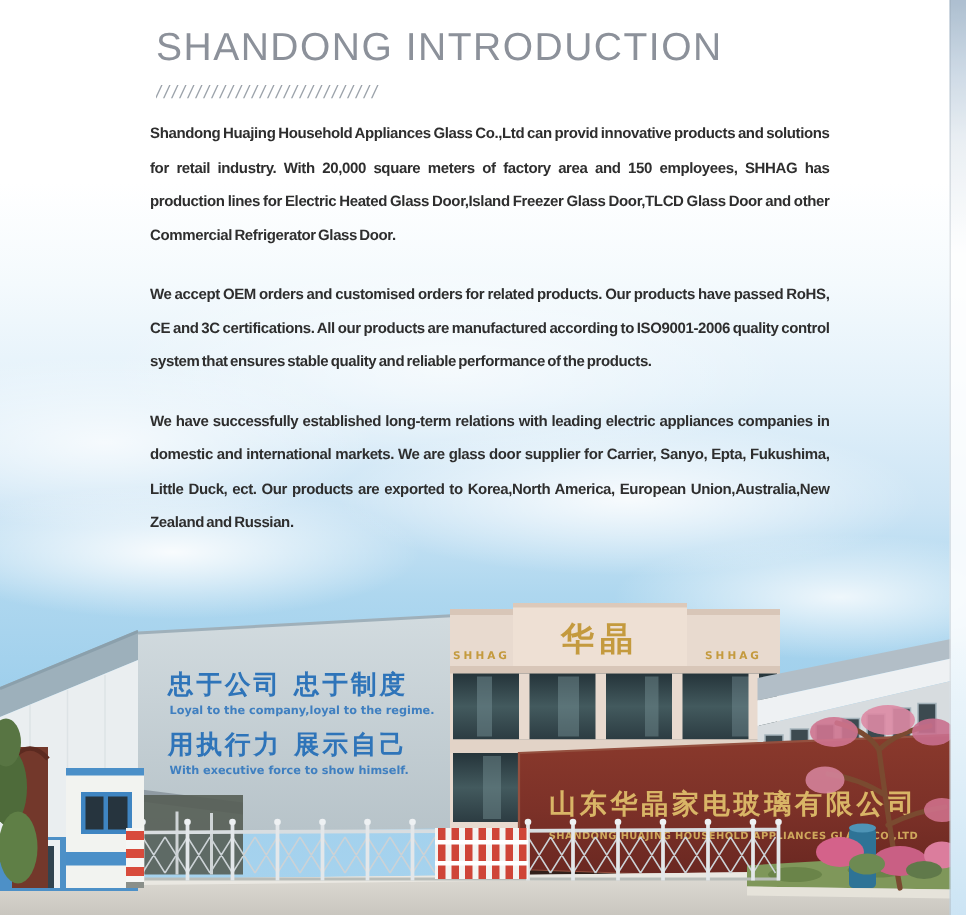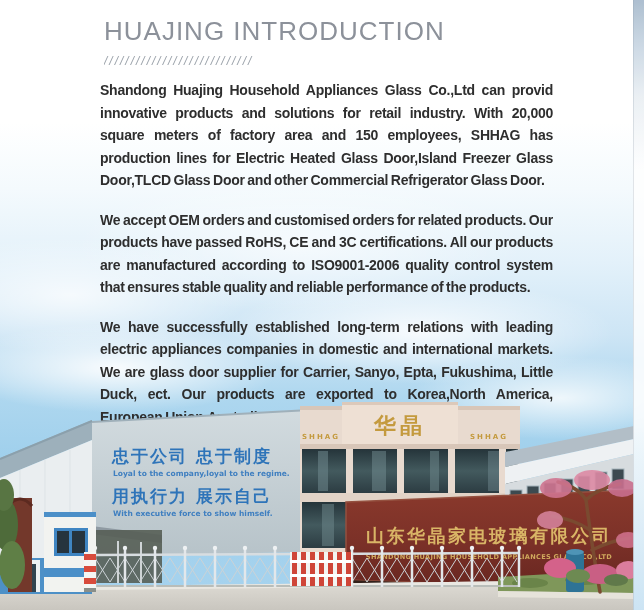--- a/index.html
+++ b/index.html
@@ -22,34 +22,34 @@
   .header{position:absolute;left:104px;top:16px;}
   .title{
     font-size:26px;font-weight:normal;color:#8c919a;letter-spacing:1px;margin:0;
   }
   .hatch{
     margin-top:7px;font-size:12px;color:#9aa1a9;letter-spacing:2px;
     font-style:italic;white-space:nowrap;overflow:hidden;width:168px;
   }
   .intro{position:absolute;left:100px;top:79px;width:453px;}
   .intro p{
-    margin:0 0 17px 0;font-size:14px;font-weight:bold;color:#2e2e2e;
+    margin:0 0 17px 0;font-size:10px;font-weight:bold;color:#2e2e2e;
     line-height:22.5px;text-align:justify;letter-spacing:-0.25px;word-spacing:-1px;
   }
   .photo{position:absolute;left:0;top:340px;width:634px;height:270px;}
   .photo svg{display:block;}
   svg text{font-family:"DejaVu Sans","Liberation Sans",sans-serif;}
 </style>
 </head>
 <body>
 
 <div class="page">
 
   <div class="header">
-    <h1 class="title">HUAJING INTRODUCTION</h1>
+    <h1 class="title">SHANDONG INTRODUCTION</h1>
     <div class="hatch">////////////////////////////</div>
   </div>
 
   <div class="intro">
     <p>Shandong Huajing Household Appliances Glass Co.,Ltd can provid innovative products and solutions for retail industry. With 20,000 square meters of factory area and 150 employees, SHHAG has production lines for Electric Heated Glass Door,Island Freezer Glass Door,TLCD Glass Door and other Commercial Refrigerator Glass Door.</p>
     <p>We accept OEM orders and customised orders for related products. Our products have passed RoHS, CE and 3C certifications. All our products are manufactured according to ISO9001-2006 quality control system that ensures stable quality and reliable performance of the products.</p>
     <p>We have successfully established long-term relations with leading electric appliances companies in domestic and international markets. We are glass door supplier for Carrier, Sanyo, Epta, Fukushima, Little Duck, ect. Our products are exported to Korea,North America, European Union,Australia,New Zealand and Russian.</p>
   </div>
 
   <div class="photo">

